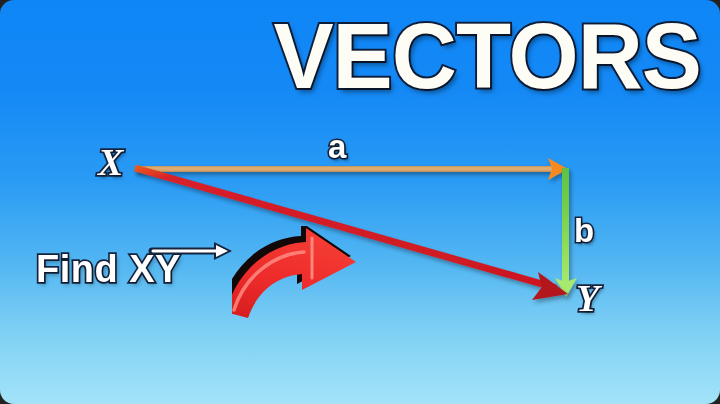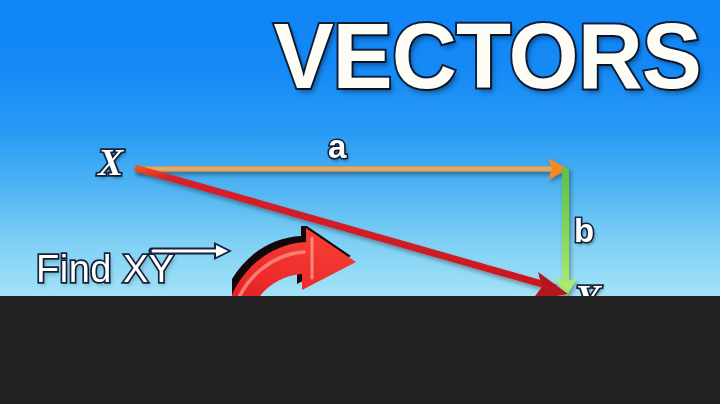--- a/index.html
+++ b/index.html
@@ -3,30 +3,31 @@
 <meta charset="utf-8">
 <style>
   html, body {
     margin: 0;
     padding: 0;
     background: #222;
   }
   #stage {
     position: relative;
     width: 720px;
-    height: 296px;
+    height: 404px;
     overflow: hidden;
     font-family: "Liberation Sans", sans-serif;
     background: linear-gradient(to bottom,
         #0f86f7 0%,
         #1489f6 22%,
         #2a9bf4 45%,
         #52b6f2 65%,
         #7fd0f4 82%,
         #a3e3f8 100%);
+    border-radius: 14px;
   }
 
   
   #title {
     position: absolute;
     left: 268px;
     top: 6px;
     width: 452px;
     height: 100px;
     font-size: 93px;
@@ -78,21 +79,21 @@
     text-shadow: 2px 3px 3px rgba(0,0,0,0.35);
     white-space: nowrap;
   }
   #label-a { left: 328px; top: 128px; }
   #label-b { left: 574px; top: 212px; }
 
   
   .caption {
     position: absolute;
     font-size: 38px;
-    font-weight: 400;
+    font-weight: 700;
     color: #ffffff;
     -webkit-text-stroke: 3.4px #16233c;
     paint-order: stroke fill;
     text-shadow: 2px 3px 4px rgba(0,0,0,0.30);
     white-space: nowrap;
     letter-spacing: 0.5px;
   }
   #caption-1 { left: 36px; top: 248px; }
   #caption-2 { left: 36px; top: 318px; }
 

